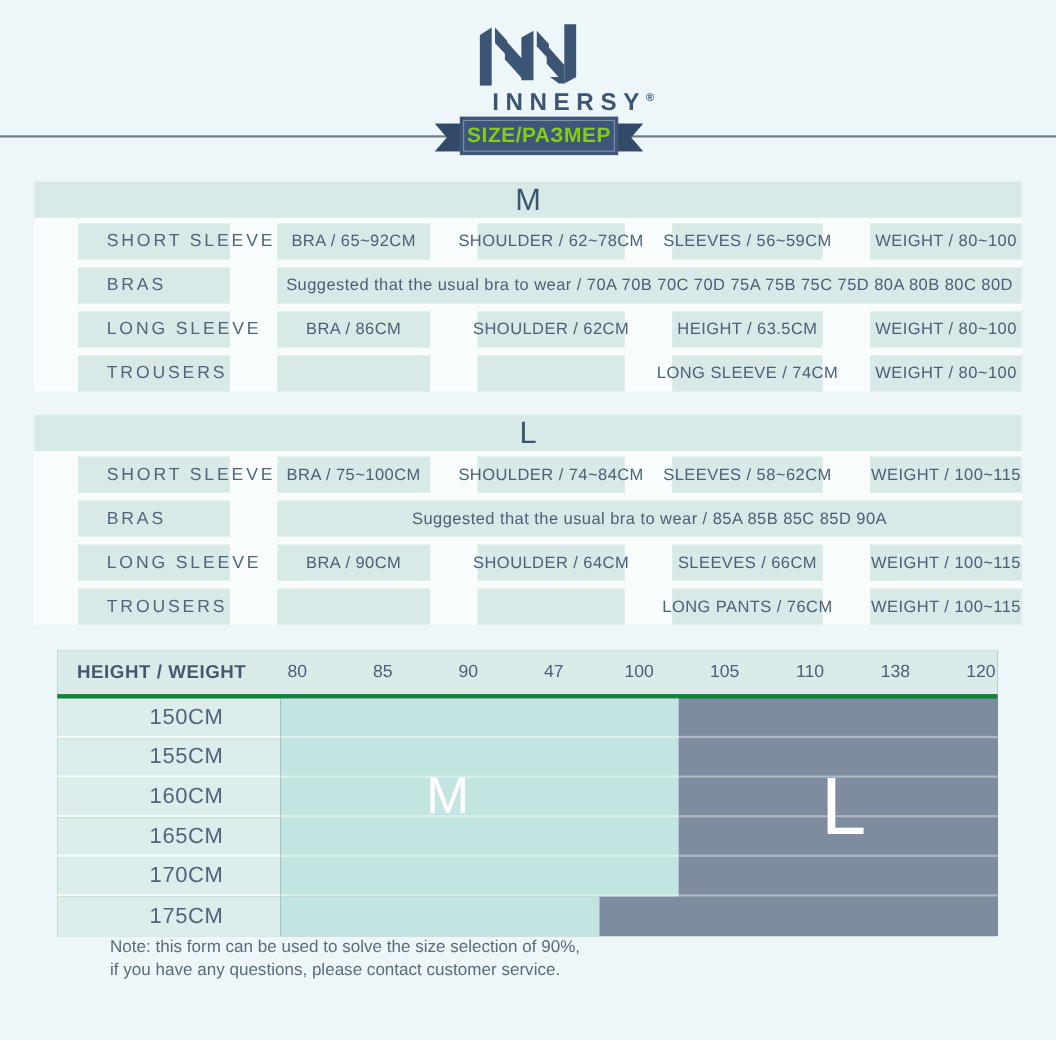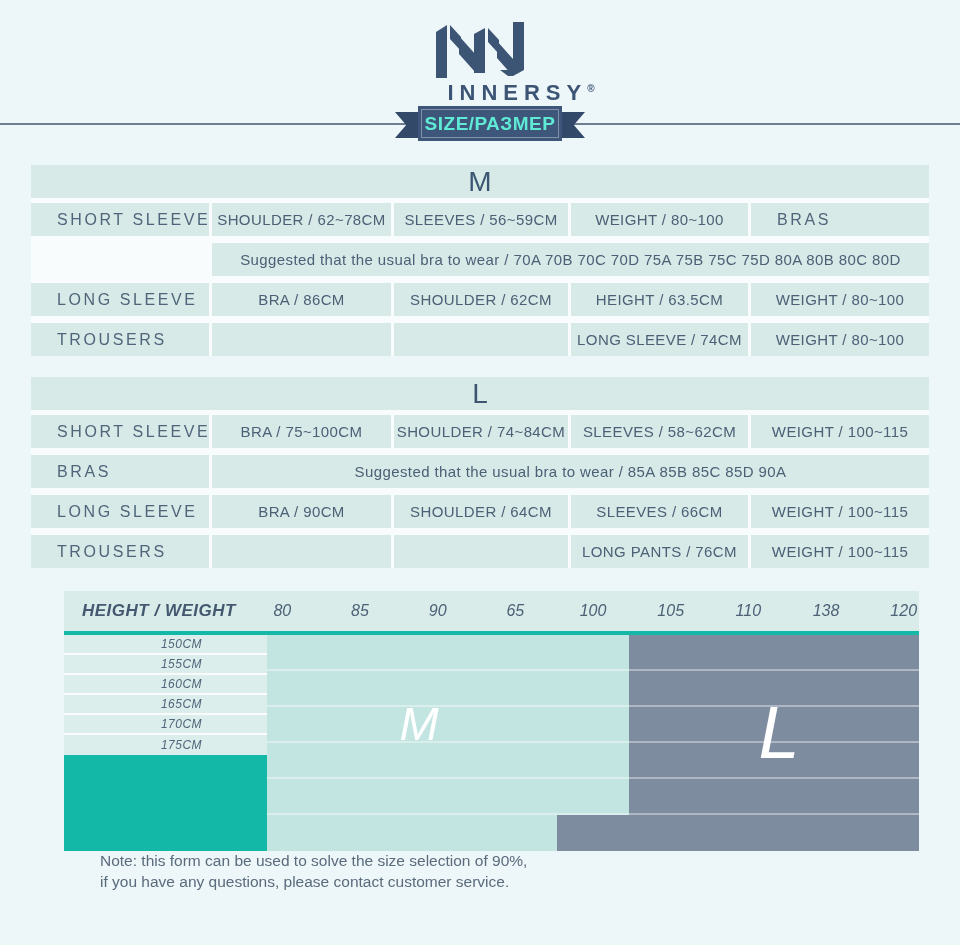--- a/index.html
+++ b/index.html
@@ -21,48 +21,48 @@
 
   
   .divider{left:0;top:123px;width:960px;height:2px;background:#6e7e90;}
   .ribbon{left:395px;top:106px;width:190px;height:36px;}
   .ribbon .tail{position:absolute;top:6px;width:32px;height:26px;background:#33496a;}
   .ribbon .tail.left{left:0;clip-path:polygon(0 0,100% 0,100% 100%,0 100%,35% 50%);}
   .ribbon .tail.right{right:0;clip-path:polygon(0 0,100% 0,65% 50%,100% 100%,0 100%);}
   .ribbon .band{position:absolute;left:23px;top:0;width:144px;height:35px;background:#3e567a;
     display:flex;align-items:center;justify-content:center;}
   .ribbon .band:after{content:"";position:absolute;inset:3px;border:1px solid rgba(255,255,255,.35);}
-  .ribbon .band span{color:#5eead4;font-size:19px;font-weight:700;letter-spacing:.5px;}
+  .ribbon .band span{color:#84cc16;font-size:19px;font-weight:700;letter-spacing:.5px;}
 
   
   .size-table{left:31px;width:898px;background:#f8fcfd;}
   .size-table.m{top:165px;}
   .size-table.l{top:377px;}
   .st-header{height:33px;margin-bottom:5px;background:#d7eae8;
     display:flex;align-items:center;justify-content:center;
     font-size:28px;color:#3c5672;}
   .st-grid{display:grid;grid-template-columns:178px 179px 174px 177px 178px;
     grid-auto-rows:33px;row-gap:7px;column-gap:3px;}
   .cell{background:#d7eae8;display:flex;align-items:center;justify-content:center;
-    font-size:15px;letter-spacing:.4px;color:#4c6076;white-space:nowrap;}
+    font-size:15px;letter-spacing:.4px;color:#4c6076;white-space:nowrap;margin-left:40px;}
   .cell.lab{justify-content:flex-start;padding-left:26px;font-size:16px;letter-spacing:2.6px;color:#50657a;}
   .cell.span4{grid-column:2/6;}
 
   
-  .hw-chart{left:64px;top:591px;width:855px;background:#14b8a6;font-style:italic;}
+  .hw-chart{left:52px;top:591px;width:855px;background:#15803d;}
   .hw-header{height:40px;background:#d9ecea;display:flex;align-items:center;}
   .hw-title{width:203px;box-sizing:border-box;padding-left:18px;
     font-size:17px;font-weight:700;letter-spacing:.5px;color:#44596f;}
   .hw-nums{width:652px;display:flex;gap:47px;}
   .hw-nums span{flex:1;text-align:center;font-size:16px;color:#4c6076;}
   .hw-body{display:flex;margin-top:4px;}
   .hw-labels{width:203px;}
-  .hw-labels .hcell{height:20px;box-sizing:border-box;background:#dceeec;
+  .hw-labels .hcell{height:36px;box-sizing:border-box;background:#dceeec;
     border-bottom:2px solid #f8fcfd;display:flex;align-items:center;justify-content:center;
-    font-size:12px;letter-spacing:.5px;color:#50657a;padding-left:32px;}
+    font-size:20px;letter-spacing:.5px;color:#50657a;padding-left:32px;}
   .hw-labels .hcell:last-child{border-bottom:none;}
   .hw-data{position:relative;width:652px;height:216px;background:#7d8c9e;}
   .reg-m-top{position:absolute;left:0;top:0;width:362px;height:180px;background:#c3e5e1;}
   .reg-m-bottom{position:absolute;left:0;top:180px;width:290px;height:36px;background:#c3e5e1;}
   .hw-sep{position:absolute;left:0;width:652px;height:2px;background:rgba(255,255,255,.38);}
   .big-letter{position:absolute;color:#fff;transform:translate(-50%,-50%);line-height:1;}
   .big-letter.m{left:152px;top:88px;font-size:47px;}
   .big-letter.l{left:512px;top:98px;font-size:74px;font-weight:400;}
 
   
@@ -95,20 +95,21 @@
   <div class="tail right"></div>
   <div class="band">
     <span>SIZE/РАЗМЕР</span>
   </div>
 </div>
 
 <div class="abs size-table m">
   <div class="st-header">M</div>
   <div class="st-grid">
     <div class="cell lab">SHORT SLEEVE</div>
+    <div class="cell">BRA / 65~92CM</div>
     <div class="cell">SHOULDER / 62~78CM</div>
     <div class="cell">SLEEVES / 56~59CM</div>
     <div class="cell">WEIGHT / 80~100</div>
 
     <div class="cell lab">BRAS</div>
     <div class="cell span4">Suggested that the usual bra to wear / 70A 70B 70C 70D 75A 75B 75C 75D 80A 80B 80C 80D</div>
 
     <div class="cell lab">LONG SLEEVE</div>
     <div class="cell">BRA / 86CM</div>
     <div class="cell">SHOULDER / 62CM</div>
@@ -149,21 +150,21 @@
   </div>
 </div>
 
 <div class="abs hw-chart">
   <div class="hw-header">
     <div class="hw-title">HEIGHT / WEIGHT</div>
     <div class="hw-nums">
       <span>80</span>
       <span>85</span>
       <span>90</span>
-      <span>65</span>
+      <span>47</span>
       <span>100</span>
       <span>105</span>
       <span>110</span>
       <span>138</span>
       <span>120</span>
     </div>
   </div>
   <div class="hw-body">
     <div class="hw-labels">
       <div class="hcell">150CM</div>

